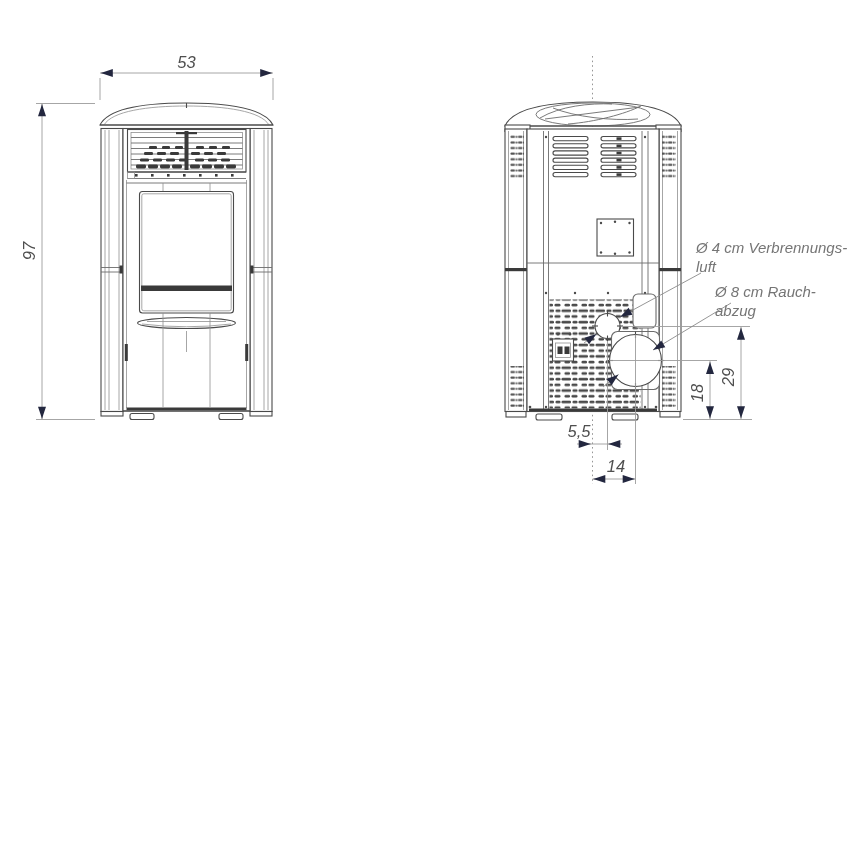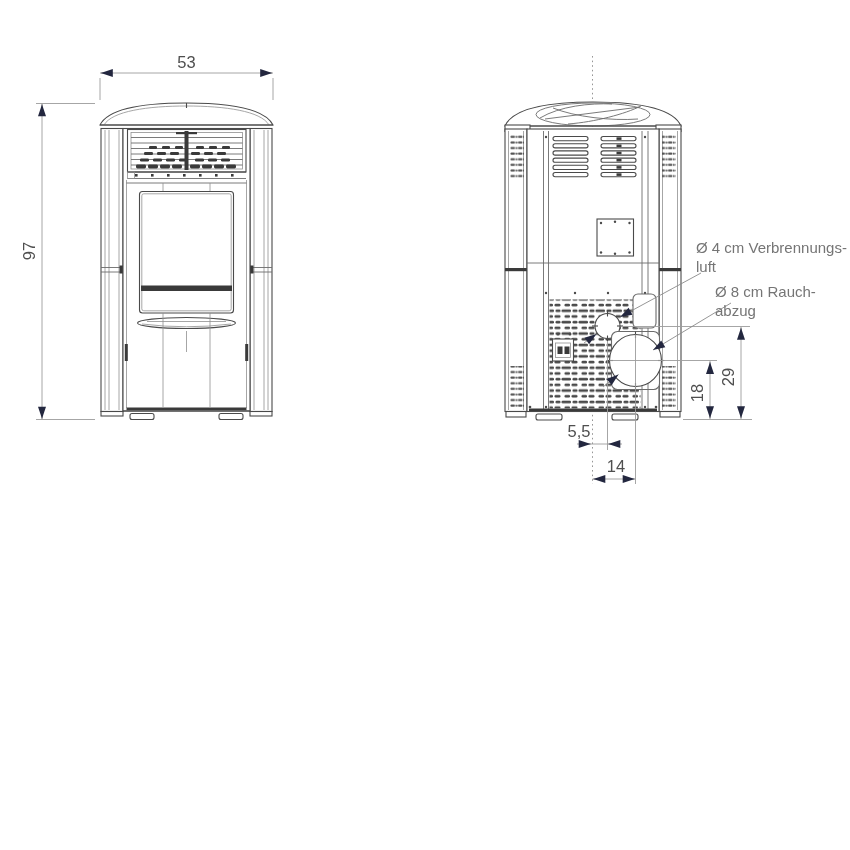--- a/index.html
+++ b/index.html
@@ -1,17 +1,17 @@
 <!DOCTYPE html>
 <html><head>
 <meta charset="utf-8">
 <style>
   html,body{margin:0;padding:0;background:#ffffff;}
   .canvas{position:relative;width:850px;height:850px;background:#fff;overflow:hidden;
-          font-family:"Liberation Sans",sans-serif;}
+          font-family:"Liberation Sans",sans-serif;font-style:italic;}
   svg{display:block;}
   .outline{stroke:#4a4a4a;stroke-width:1.1;fill:none;}
   .outline-f{stroke:#4a4a4a;stroke-width:1.1;fill:#ffffff;}
   .detail{stroke:#8f8f8f;stroke-width:0.8;fill:none;}
   .mid{stroke:#6b6b6b;stroke-width:0.9;fill:none;}
   .darkfill{fill:#3a3a3a;stroke:none;}
   .screw{fill:#4a4a4a;stroke:none;}
   .dim{stroke:#9c9c9c;stroke-width:0.9;fill:none;}
   .leader{stroke:#8a8a8a;stroke-width:0.9;fill:none;}
   .cl{stroke:#8a8a8a;stroke-width:0.9;fill:none;stroke-dasharray:1.6 3;}

